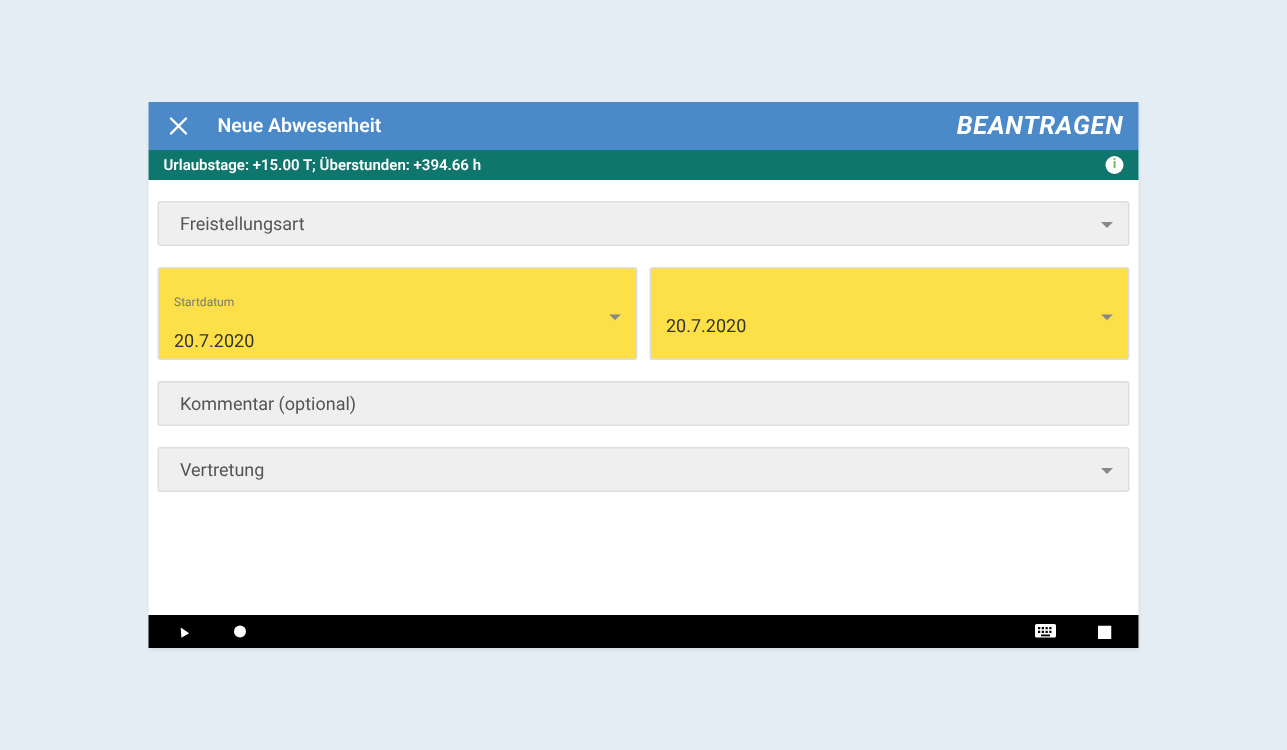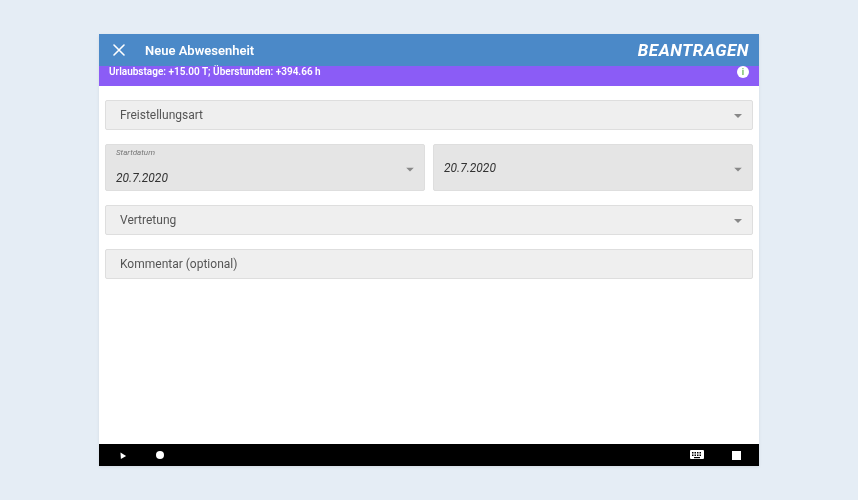--- a/index.html
+++ b/index.html
@@ -8,21 +8,21 @@
       font-family: -apple-system, BlinkMacSystemFont, "Segoe UI", Roboto, sans-serif;
       width: 858px;
       height: 500px;
       overflow: hidden;
       display: flex;
       align-items: center;
       justify-content: center;
     }
     .device {
       width: 660px;
-      height: 432px;
+      height: 364px;
       background: #fff;
       display: flex;
       flex-direction: column;
       box-shadow: 0 1px 3px rgba(0,0,0,0.08);
     }
     .header {
       background: #4b89c8;
       height: 32px;
       display: flex;
       align-items: center;
@@ -45,24 +45,24 @@
     .header-spacer { flex: 1; }
     .submit-btn {
       font-size: 17px;
       font-weight: 700;
       letter-spacing: 0.5px;
       cursor: pointer;
       color: #fff;
       font-style: italic;
     }
     .status-bar {
-      background: #8b5cf6;
+      background: #0f766e;
       height: 20px;
       display: flex;
-      align-items: flex-start;
+      align-items: center;
       padding: 0 10px;
       color: #fff;
       font-size: 10px;
       font-weight: 600;
     }
     .status-spacer { flex: 1; }
     .info-icon {
       width: 12px;
       height: 12px;
       border-radius: 50%;
@@ -99,27 +99,26 @@
       top: 50%;
       transform: translateY(-50%);
     }
     .date-row {
       display: flex;
       gap: 8px;
       margin-bottom: 14px;
     }
     .date-field {
       flex: 1;
-      background: #e5e5e5;
+      background: #fde047;
       border: 1px solid #dedede;
       border-radius: 2px;
-      padding: 3px 10px 5px 10px;
+      padding: 18px 10px 5px 10px;
       position: relative;
       cursor: pointer;
-      font-style: italic;
     }
     .date-label {
       font-size: 8px;
       color: #777;
       line-height: 1.2;
     }
     .date-value {
       font-size: 12px;
       color: #333;
       line-height: 1.2;
@@ -184,31 +183,31 @@
         <div class="date-value">20.7.2020</div>
         <span class="caret">
           <svg width="8" height="5" viewBox="0 0 8 5">
               <path d="M0 0 L4 4 L8 0 Z" fill="#888"></path>
             </svg>
         </span>
       </div>
     </div>
 
 
+    <div class="field">
+      <span>Kommentar (optional)</span>
+    </div>
+
     <div class="field selectable">
       <span>Vertretung</span>
       <span class="caret">
         <svg width="8" height="5" viewBox="0 0 8 5">
             <path d="M0 0 L4 4 L8 0 Z" fill="#888"></path>
           </svg>
       </span>
-    </div>
-
-    <div class="field">
-      <span>Kommentar (optional)</span>
     </div>
 
   </div>
 
   <div class="navbar">
     <div class="nav-left">
       <span class="nav-icon">
         <svg width="10" height="10" viewBox="0 0 10 10">
             <path d="M2 8 L5 2 L8 8 Z" fill="#fff" transform="rotate(-30 5 5)"></path>
           </svg>

